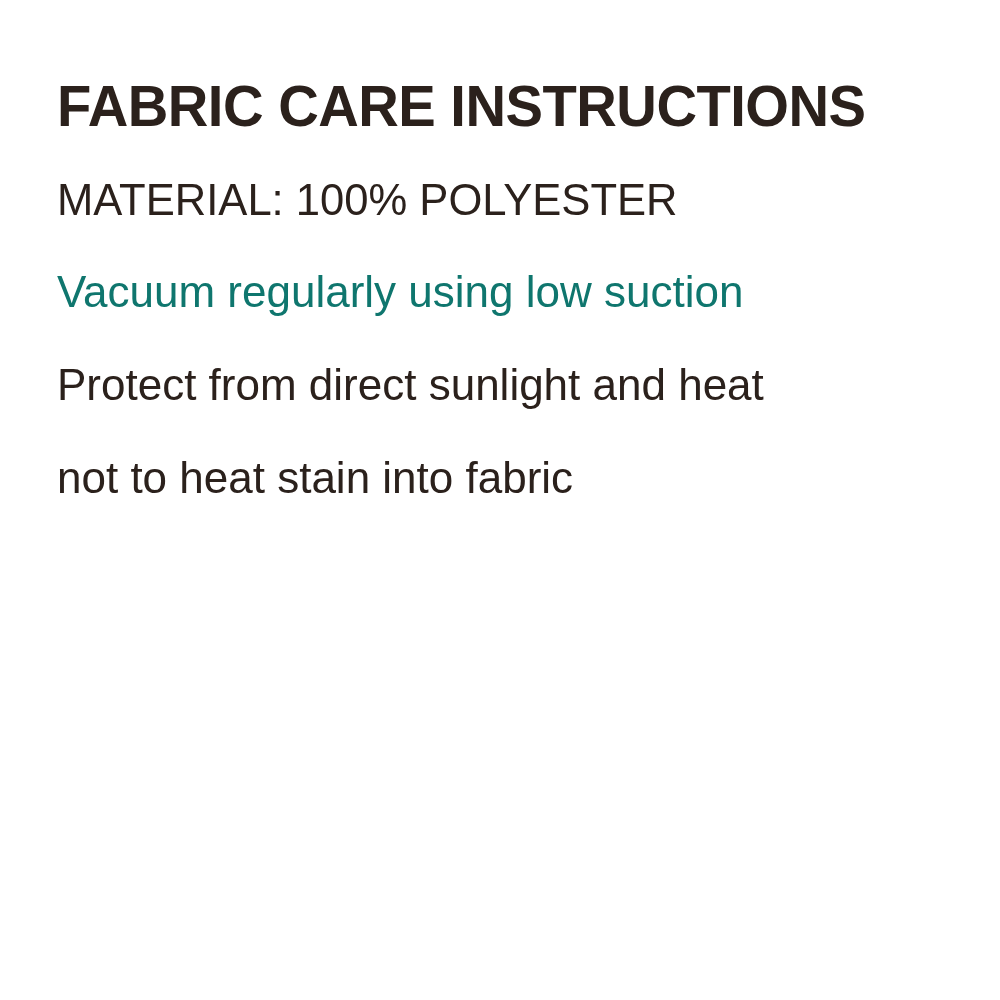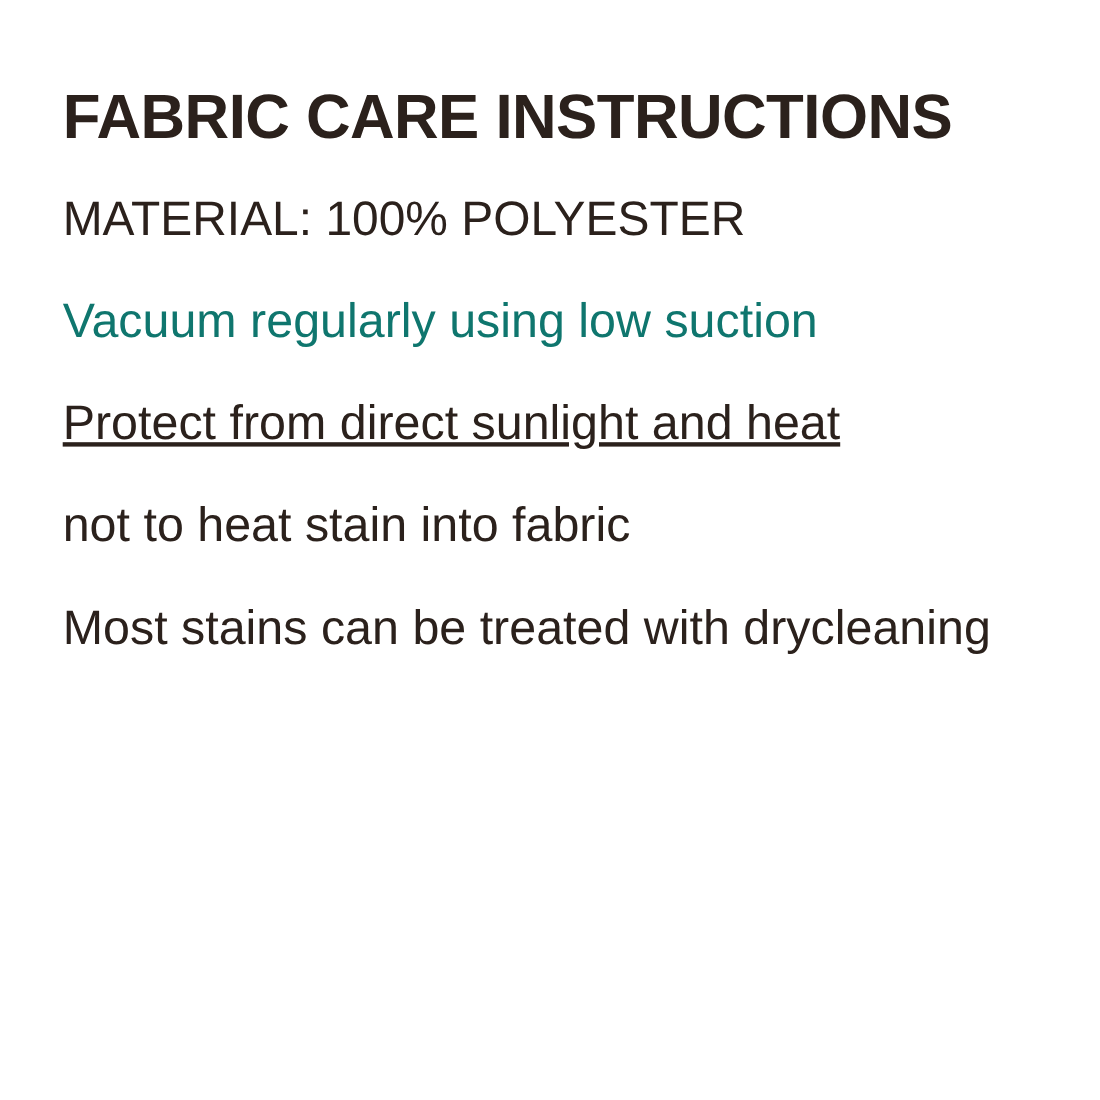--- a/index.html
+++ b/index.html
@@ -87,27 +87,26 @@
     <h1 class="care-title" style="color: rgb(43, 33, 28);">FABRIC CARE INSTRUCTIONS</h1>
 
     <p class="material-line" style="color: rgb(43, 33, 28);">MATERIAL: 100% POLYESTER</p>
 
     <ul class="instructions">
 
       <li class="instruction-item" style="color: #0f766e;">
         <span class="line">Vacuum regularly using low suction</span>
       </li>
 
-      <li class="instruction-item" style="color: rgb(43, 33, 28); text-decoration: underline;">
+      <li class="instruction-item" style="color: rgb(43, 33, 28);">
         <span class="line">Protect from direct sunlight and heat</span>
       </li>
 
       <li class="instruction-item" style="color: rgb(43, 33, 28);">
         <span class="line">not to heat stain into fabric</span>
       </li>
 
       <li class="instruction-item" style="color: rgb(43, 33, 28);">
-        <span class="line">Most stains can be treated with drycleaning</span>
       </li>
 
     </ul>
   </div>
 </div>
 
 </body></html>

